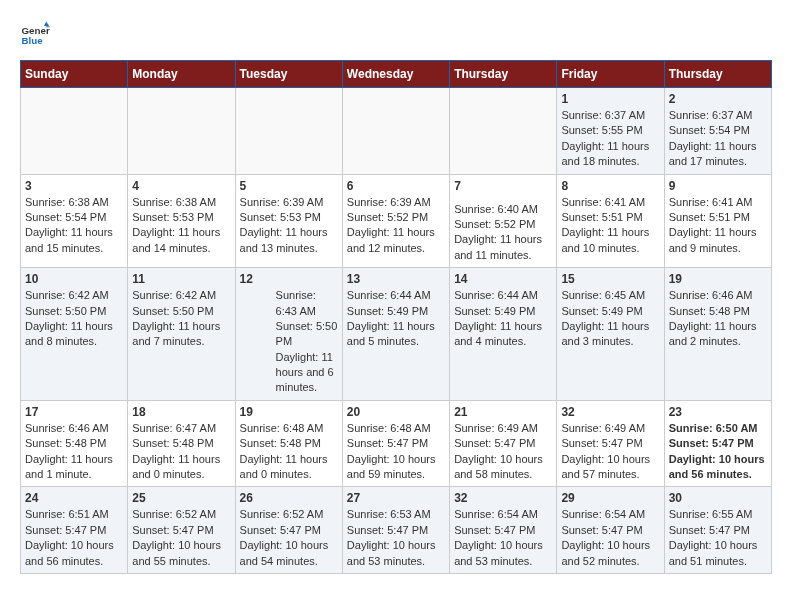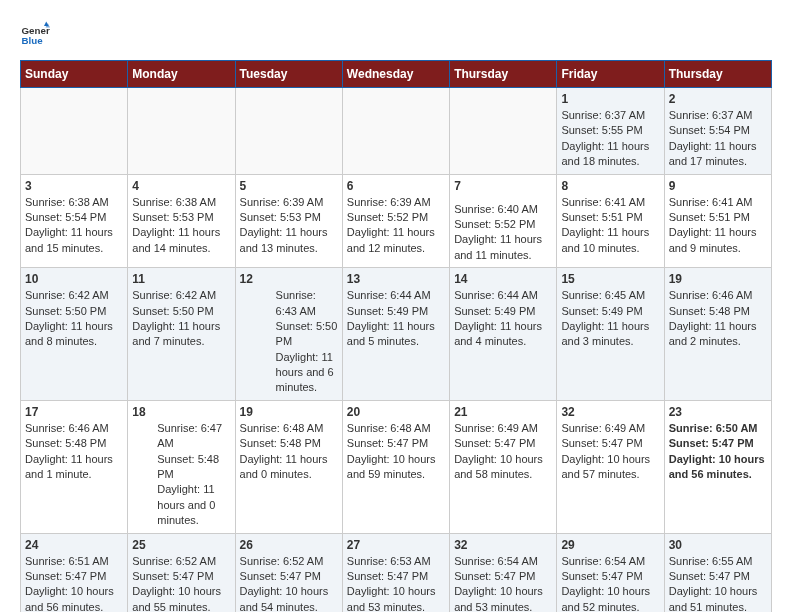--- a/index.html
+++ b/index.html
@@ -220,21 +220,21 @@
       </tr>
       <tr>
         <td>
           <span class="day-number">17</span>
           <div class="day-info" style="white-space: pre-line;">Sunrise: 6:46 AM
 Sunset: 5:48 PM
 Daylight: 11 hours and 1 minute.</div>
         </td>
         <td>
           <span class="day-number">18</span>
-          <div class="day-info" style="white-space: pre-line; margin-left: 25px;">Sunrise: 6:47 AM
+          <div class="day-info" style="white-space: pre-line;">Sunrise: 6:47 AM
 Sunset: 5:48 PM
 Daylight: 11 hours and 0 minutes.</div>
         </td>
         <td>
           <span class="day-number">19</span>
           <div class="day-info" style="white-space: pre-line;">Sunrise: 6:48 AM
 Sunset: 5:48 PM
 Daylight: 11 hours and 0 minutes.</div>
         </td>
         <td>

